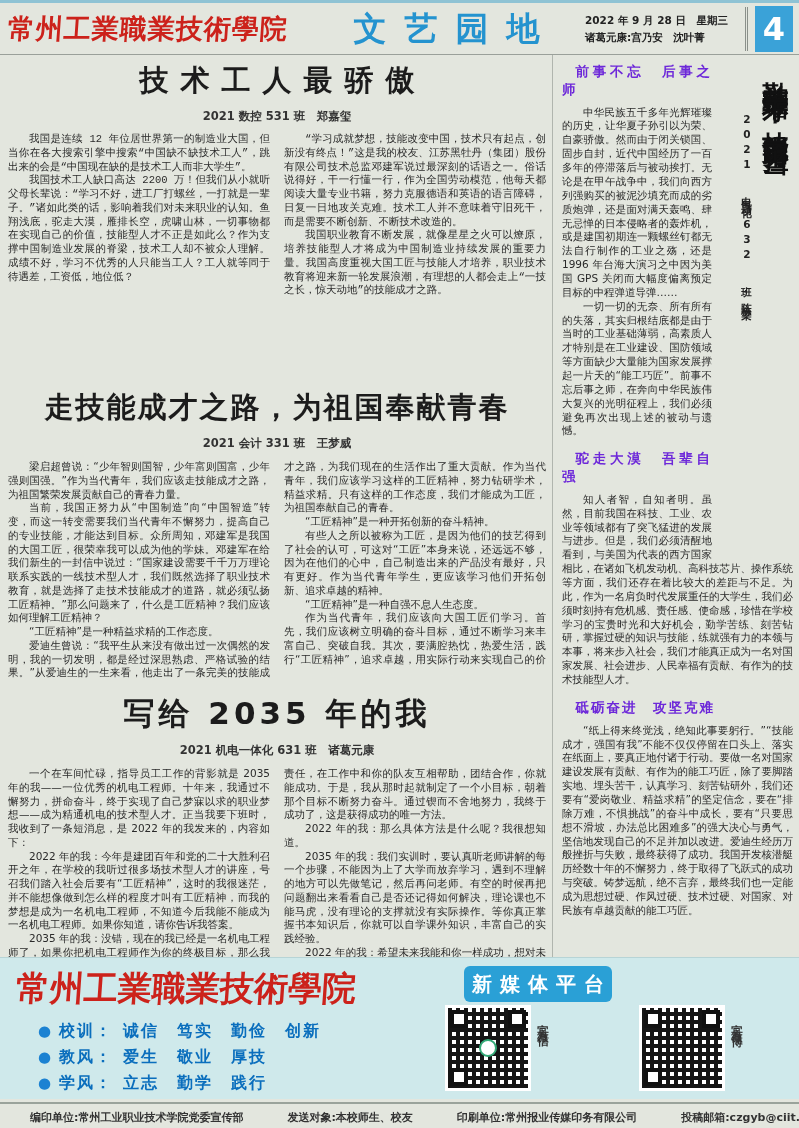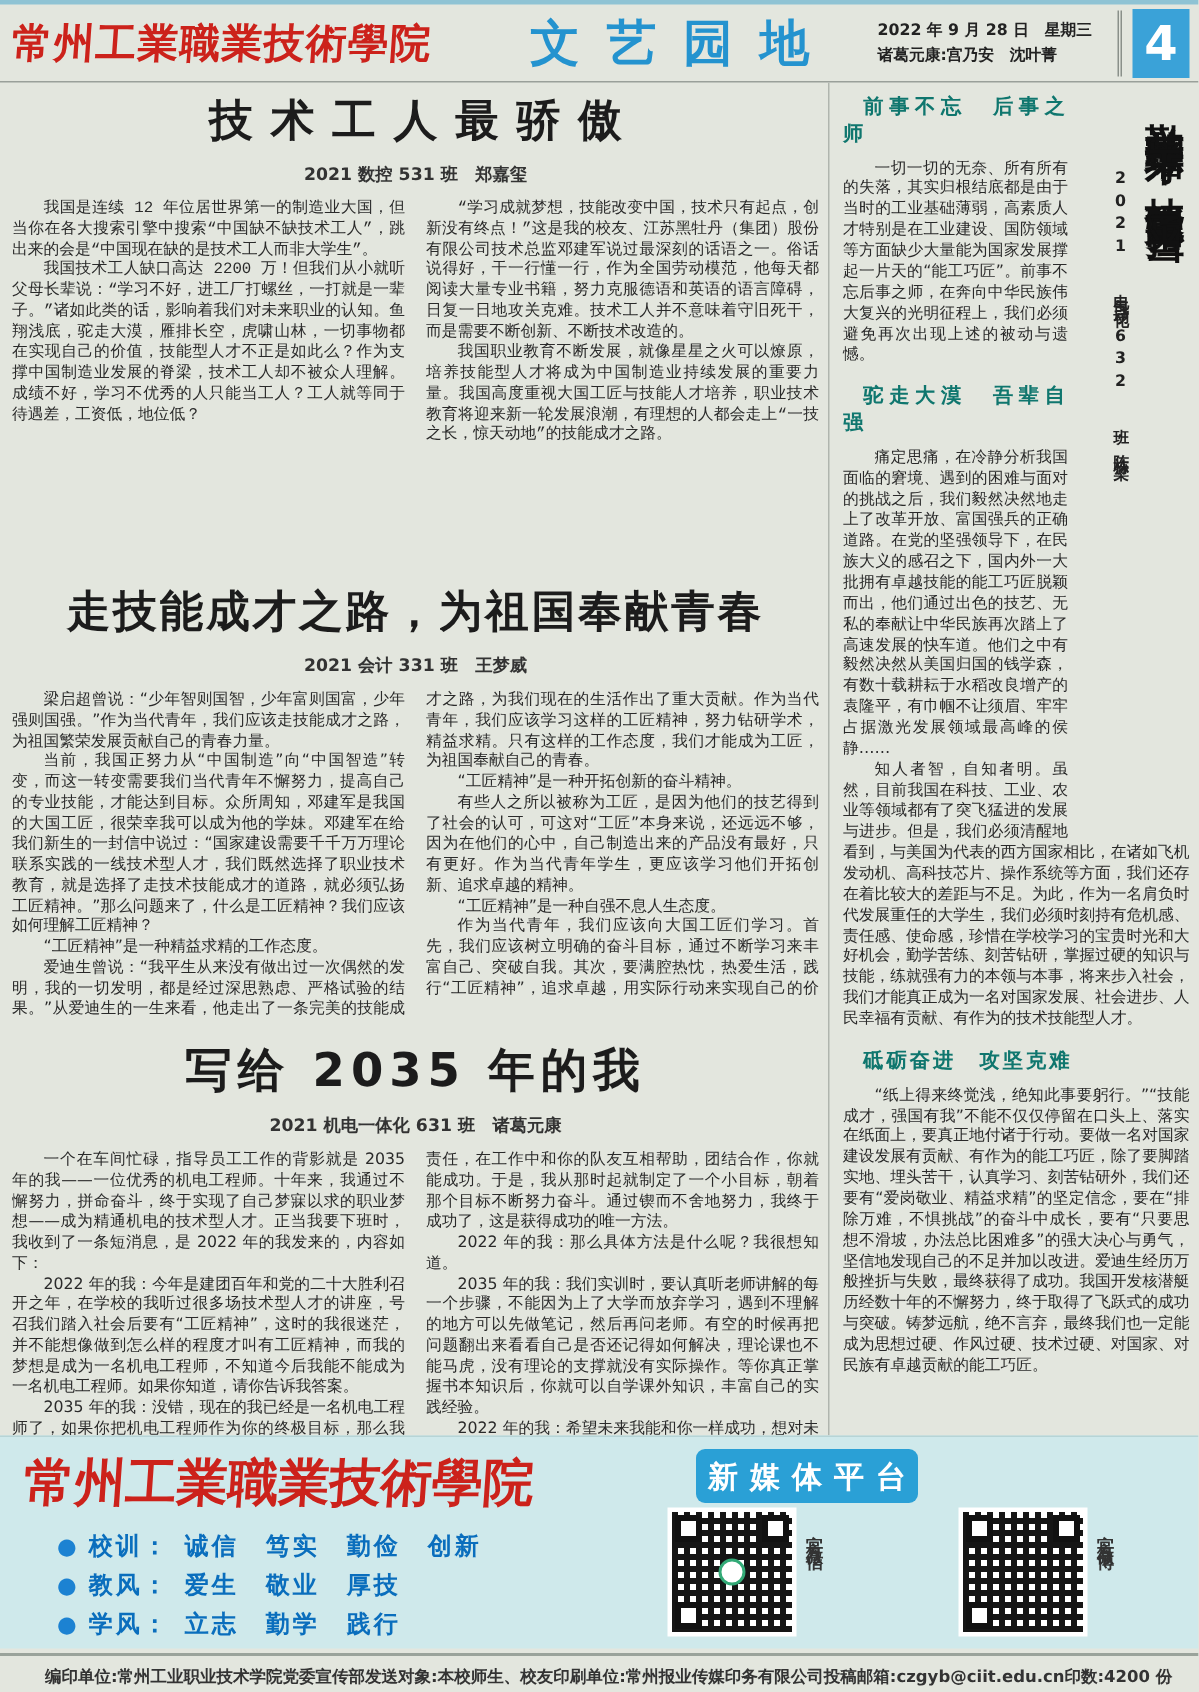--- a/index.html
+++ b/index.html
@@ -73,21 +73,21 @@
   .vbyline {
     writing-mode:vertical-rl; text-orientation:upright;
     font-size:10.5px; font-weight:bold; letter-spacing:3px;
     padding-top:52px; color:#222; width:20px;
   }
   .vtitle {
     writing-mode:vertical-rl; text-orientation:upright;
     font-size:26px; font-weight:bold; letter-spacing:3px;
     color:#111; width:34px; margin-left:6px;
   }
-  .sidebar h3 { font-size:13.5px; letter-spacing:2px; margin:4px 0 7px; text-indent:1em; color:#0f766e; }
+  .sidebar h3 { font-size:13.5px; letter-spacing:2px; margin:4px 0 7px; text-indent:1em; color:#6d28d9; }
   .sidebar h3.mid { margin-top:12px; }
   .sidebar .sect { margin-bottom:4px; }
 
   
   footer {
     height:142px; background:#cfe9eb; position:relative;
     border-top:1px solid #b7d4d6; overflow:hidden;
   }
   .f-school {
     position:absolute; left:16px; top:8px;
@@ -122,21 +122,21 @@
     writing-mode:vertical-rl; text-orientation:upright;
     font-size:11.5px; font-weight:bold; color:#333; letter-spacing:4px;
     margin-left:7px; padding-top:6px;
   }
 
   
   .bottom-bar {
     flex:1; border-top:2px solid #9aa39b; margin-top:3px;
     display:flex; align-items:center; justify-content:space-between;
     padding:2px 26px 0 30px;
-    font-size:11px; font-weight:bold; color:#333; white-space:nowrap;
+    font-size:11px; font-weight:bold; color:#333; white-space:nowrap;gap:44px;
   }
 </style>
 </head>
 <body>
 
 <div class="page">
   <div class="top-rule"></div>
 
   <header>
     <div class="masthead">常州工業職業技術學院</div>
@@ -195,28 +195,28 @@
 
     <aside class="sidebar">
       <div class="vtitle-block">
         <span class="vbyline">2021 电气自动化 632 班　陈栋梁</span>
         <span class="vtitle">勤学苦练增才干　技能强国勇担当</span>
       </div>
 
       <div class="sect">
         <h3>前事不忘　后事之师</h3>
         <div>
+            <p>中华民族五千多年光辉璀璨的历史，让华夏子孙引以为荣、自豪骄傲。然而由于闭关锁国、固步自封，近代中国经历了一百多年的停滞落后与被动挨打。无论是在甲午战争中，我们向西方列强购买的被泥沙填充而成的劣质炮弹，还是面对满天轰鸣、肆无忌惮的日本侵略者的轰炸机，或是建国初期连一颗螺丝钉都无法自行制作的工业之殇，还是 1996 年台海大演习之中因为美国 GPS 关闭而大幅度偏离预定目标的中程弹道导弹……</p>
             <p>一切一切的无奈、所有所有的失落，其实归根结底都是由于当时的工业基础薄弱，高素质人才特别是在工业建设、国防领域等方面缺少大量能为国家发展撑起一片天的“能工巧匠”。前事不忘后事之师，在奔向中华民族伟大复兴的光明征程上，我们必须避免再次出现上述的被动与遗憾。</p>
           </div>
       </div>
 
       <div class="sect">
         <h3 class="mid">驼走大漠　吾辈自强</h3>
         <div>
-            <p>痛定思痛，在冷静分析我国面临的窘境、遇到的困难与面对的挑战之后，我们毅然决然地走上了改革开放、富国强兵的正确道路。在党的坚强领导下，在民族大义的感召之下，国内外一大批拥有卓越技能的能工巧匠脱颖而出，他们通过出色的技艺、无私的奉献让中华民族再次踏上了高速发展的快车道。他们之中有毅然决然从美国归国的钱学森，有数十载耕耘于水稻改良增产的袁隆平，有巾帼不让须眉、牢牢占据激光发展领域最高峰的侯静……</p>
             <p>知人者智，自知者明。虽然，目前我国在科技、工业、农业等领域都有了突飞猛进的发展与进步。但是，我们必须清醒地看到，与美国为代表的西方国家相比，在诸如飞机发动机、高科技芯片、操作系统等方面，我们还存在着比较大的差距与不足。为此，作为一名肩负时代发展重任的大学生，我们必须时刻持有危机感、责任感、使命感，珍惜在学校学习的宝贵时光和大好机会，勤学苦练、刻苦钻研，掌握过硬的知识与技能，练就强有力的本领与本事，将来步入社会，我们才能真正成为一名对国家发展、社会进步、人民幸福有贡献、有作为的技术技能型人才。</p>
           </div>
       </div>
 
       <div class="sect">
         <h3 class="mid">砥砺奋进　攻坚克难</h3>
         <div>
             <p>“纸上得来终觉浅，绝知此事要躬行。”“技能成才，强国有我”不能不仅仅停留在口头上、落实在纸面上，要真正地付诸于行动。要做一名对国家建设发展有贡献、有作为的能工巧匠，除了要脚踏实地、埋头苦干，认真学习、刻苦钻研外，我们还要有“爱岗敬业、精益求精”的坚定信念，要在“排除万难，不惧挑战”的奋斗中成长，要有“只要思想不滑坡，办法总比困难多”的强大决心与勇气，坚信地发现自己的不足并加以改进。爱迪生经历万般挫折与失败，最终获得了成功。我国开发核潜艇历经数十年的不懈努力，终于取得了飞跃式的成功与突破。铸梦远航，绝不言弃，最终我们也一定能成为思想过硬、作风过硬、技术过硬、对国家、对民族有卓越贡献的能工巧匠。</p>
           </div>
       </div>

